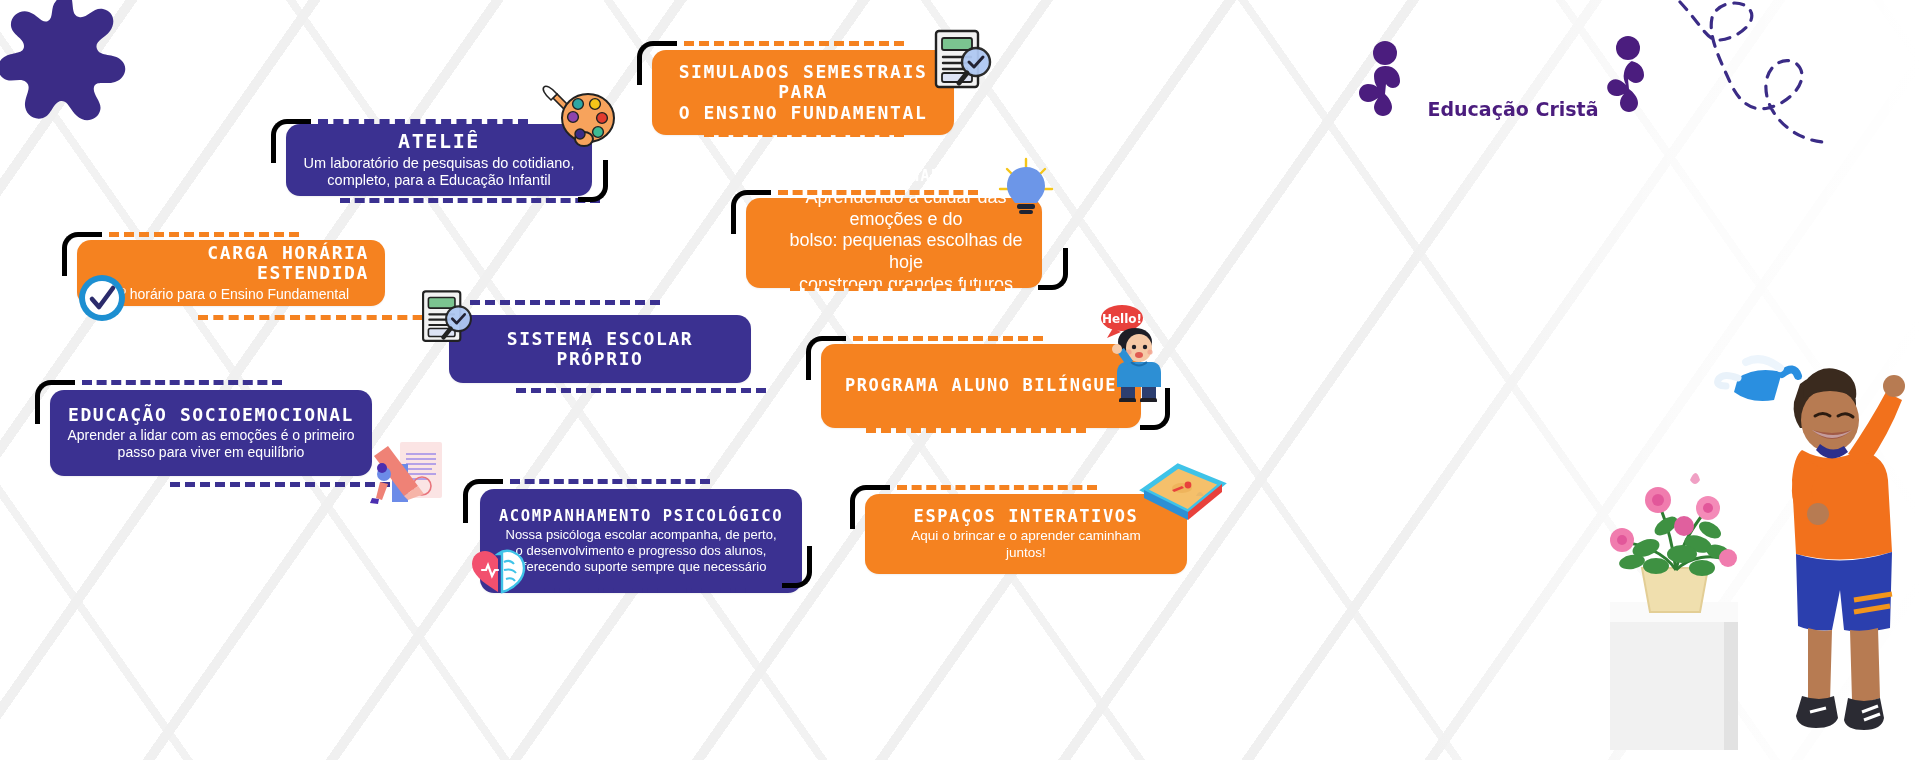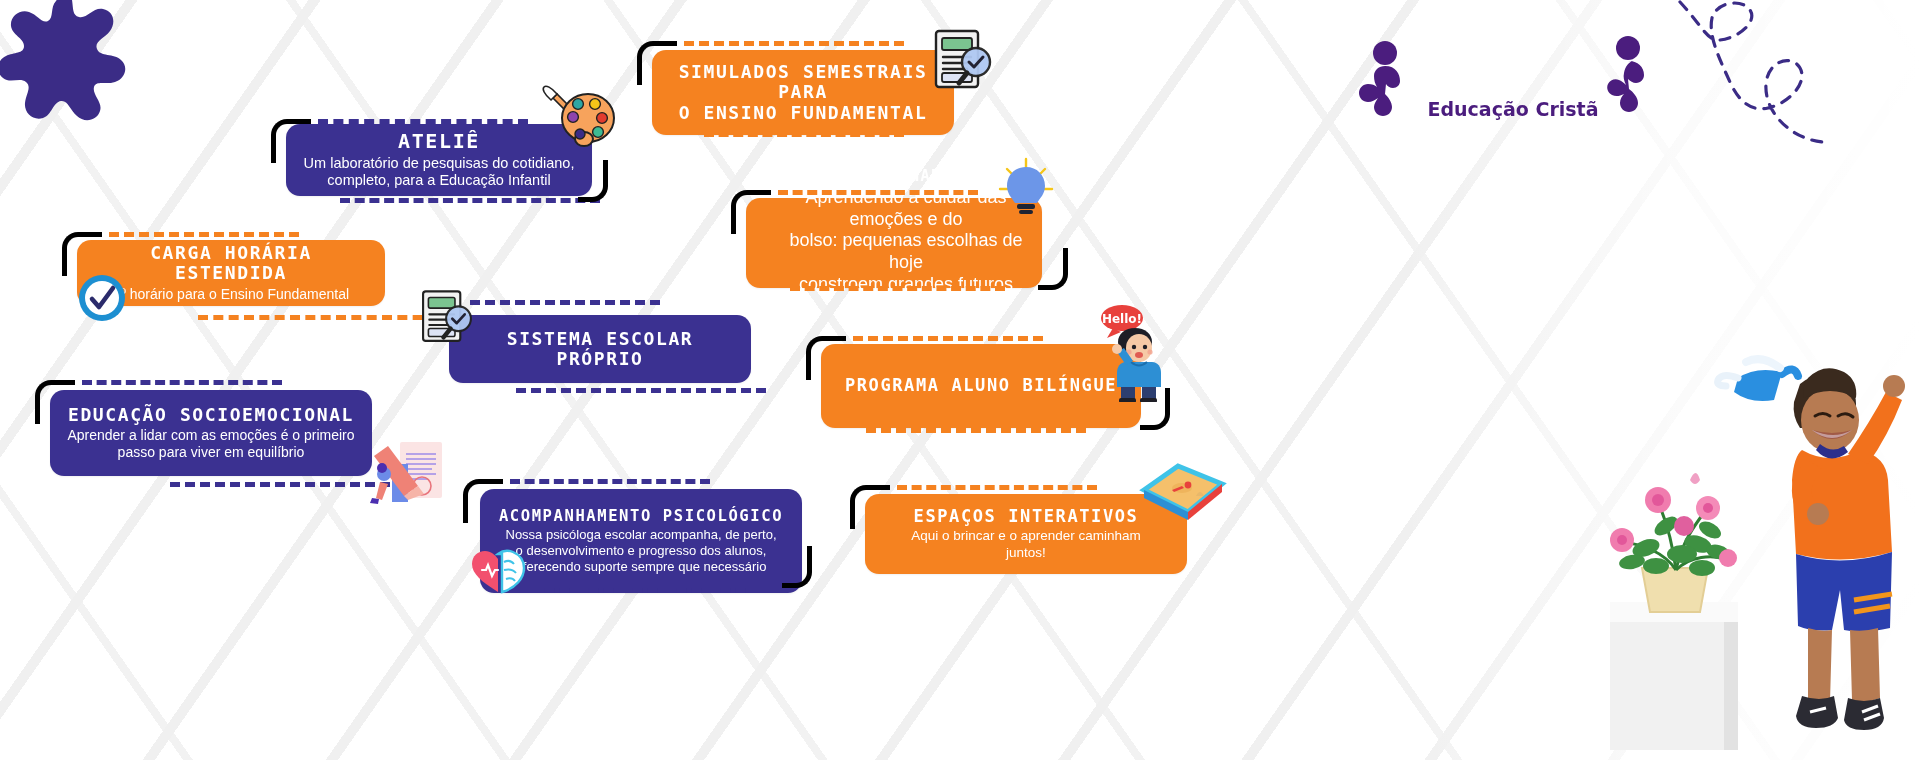--- a/index.html
+++ b/index.html
@@ -144,21 +144,21 @@
   </g>
   <rect x="14" y="48" width="30" height="9" rx="2" fill="#DDE3F5" stroke="#222" stroke-width="1.8"></rect>
   <circle cx="48" cy="37" r="14" fill="#AFC8F2" stroke="#222" stroke-width="2.4" opacity=".95"></circle>
   <path d="M41 37 l5 5 l9 -10" fill="none" stroke="#223" stroke-width="3" stroke-linecap="round" stroke-linejoin="round"></path>
   <line x1="39" y1="48" x2="31" y2="58" stroke="#222" stroke-width="5" stroke-linecap="round"></line>
 </svg>
 
 <div class="elbow tl oc" style="left:62px;top:232px;width:40px;height:44px;"></div>
 <div class="dash-h oc" style="left:109px;top:232px;width:190px;"></div>
 <div class="dash-h oc" style="left:198px;top:315px;width:240px;"></div>
-<div class="card orange" style="left:77px;top:240px;width:308px;height:66px;">
+<div class="card orange" style="left:77px;top:240px;width:308px;height:66px;text-align:right;">
   <div class="t" style="font-size:18px;">CARGA HORÁRIA ESTENDIDA</div>
   <div class="d" style="font-size:14px;">6º horário para o Ensino Fundamental</div>
 </div>
 <svg class="ico" style="left:76px;top:272px;width:52px;height:52px;" viewBox="0 0 52 52">
   <circle cx="26" cy="26" r="23" fill="#1D8FD1"></circle>
   <circle cx="26" cy="26" r="17" fill="#fff"></circle>
   <path d="M16 27 l7 8 l14 -19" fill="none" stroke="#2B2B6B" stroke-width="4.6" stroke-linecap="round" stroke-linejoin="round"></path>
 </svg>
 
 <div class="elbow tl oc" style="left:731px;top:190px;width:40px;height:44px;"></div>

